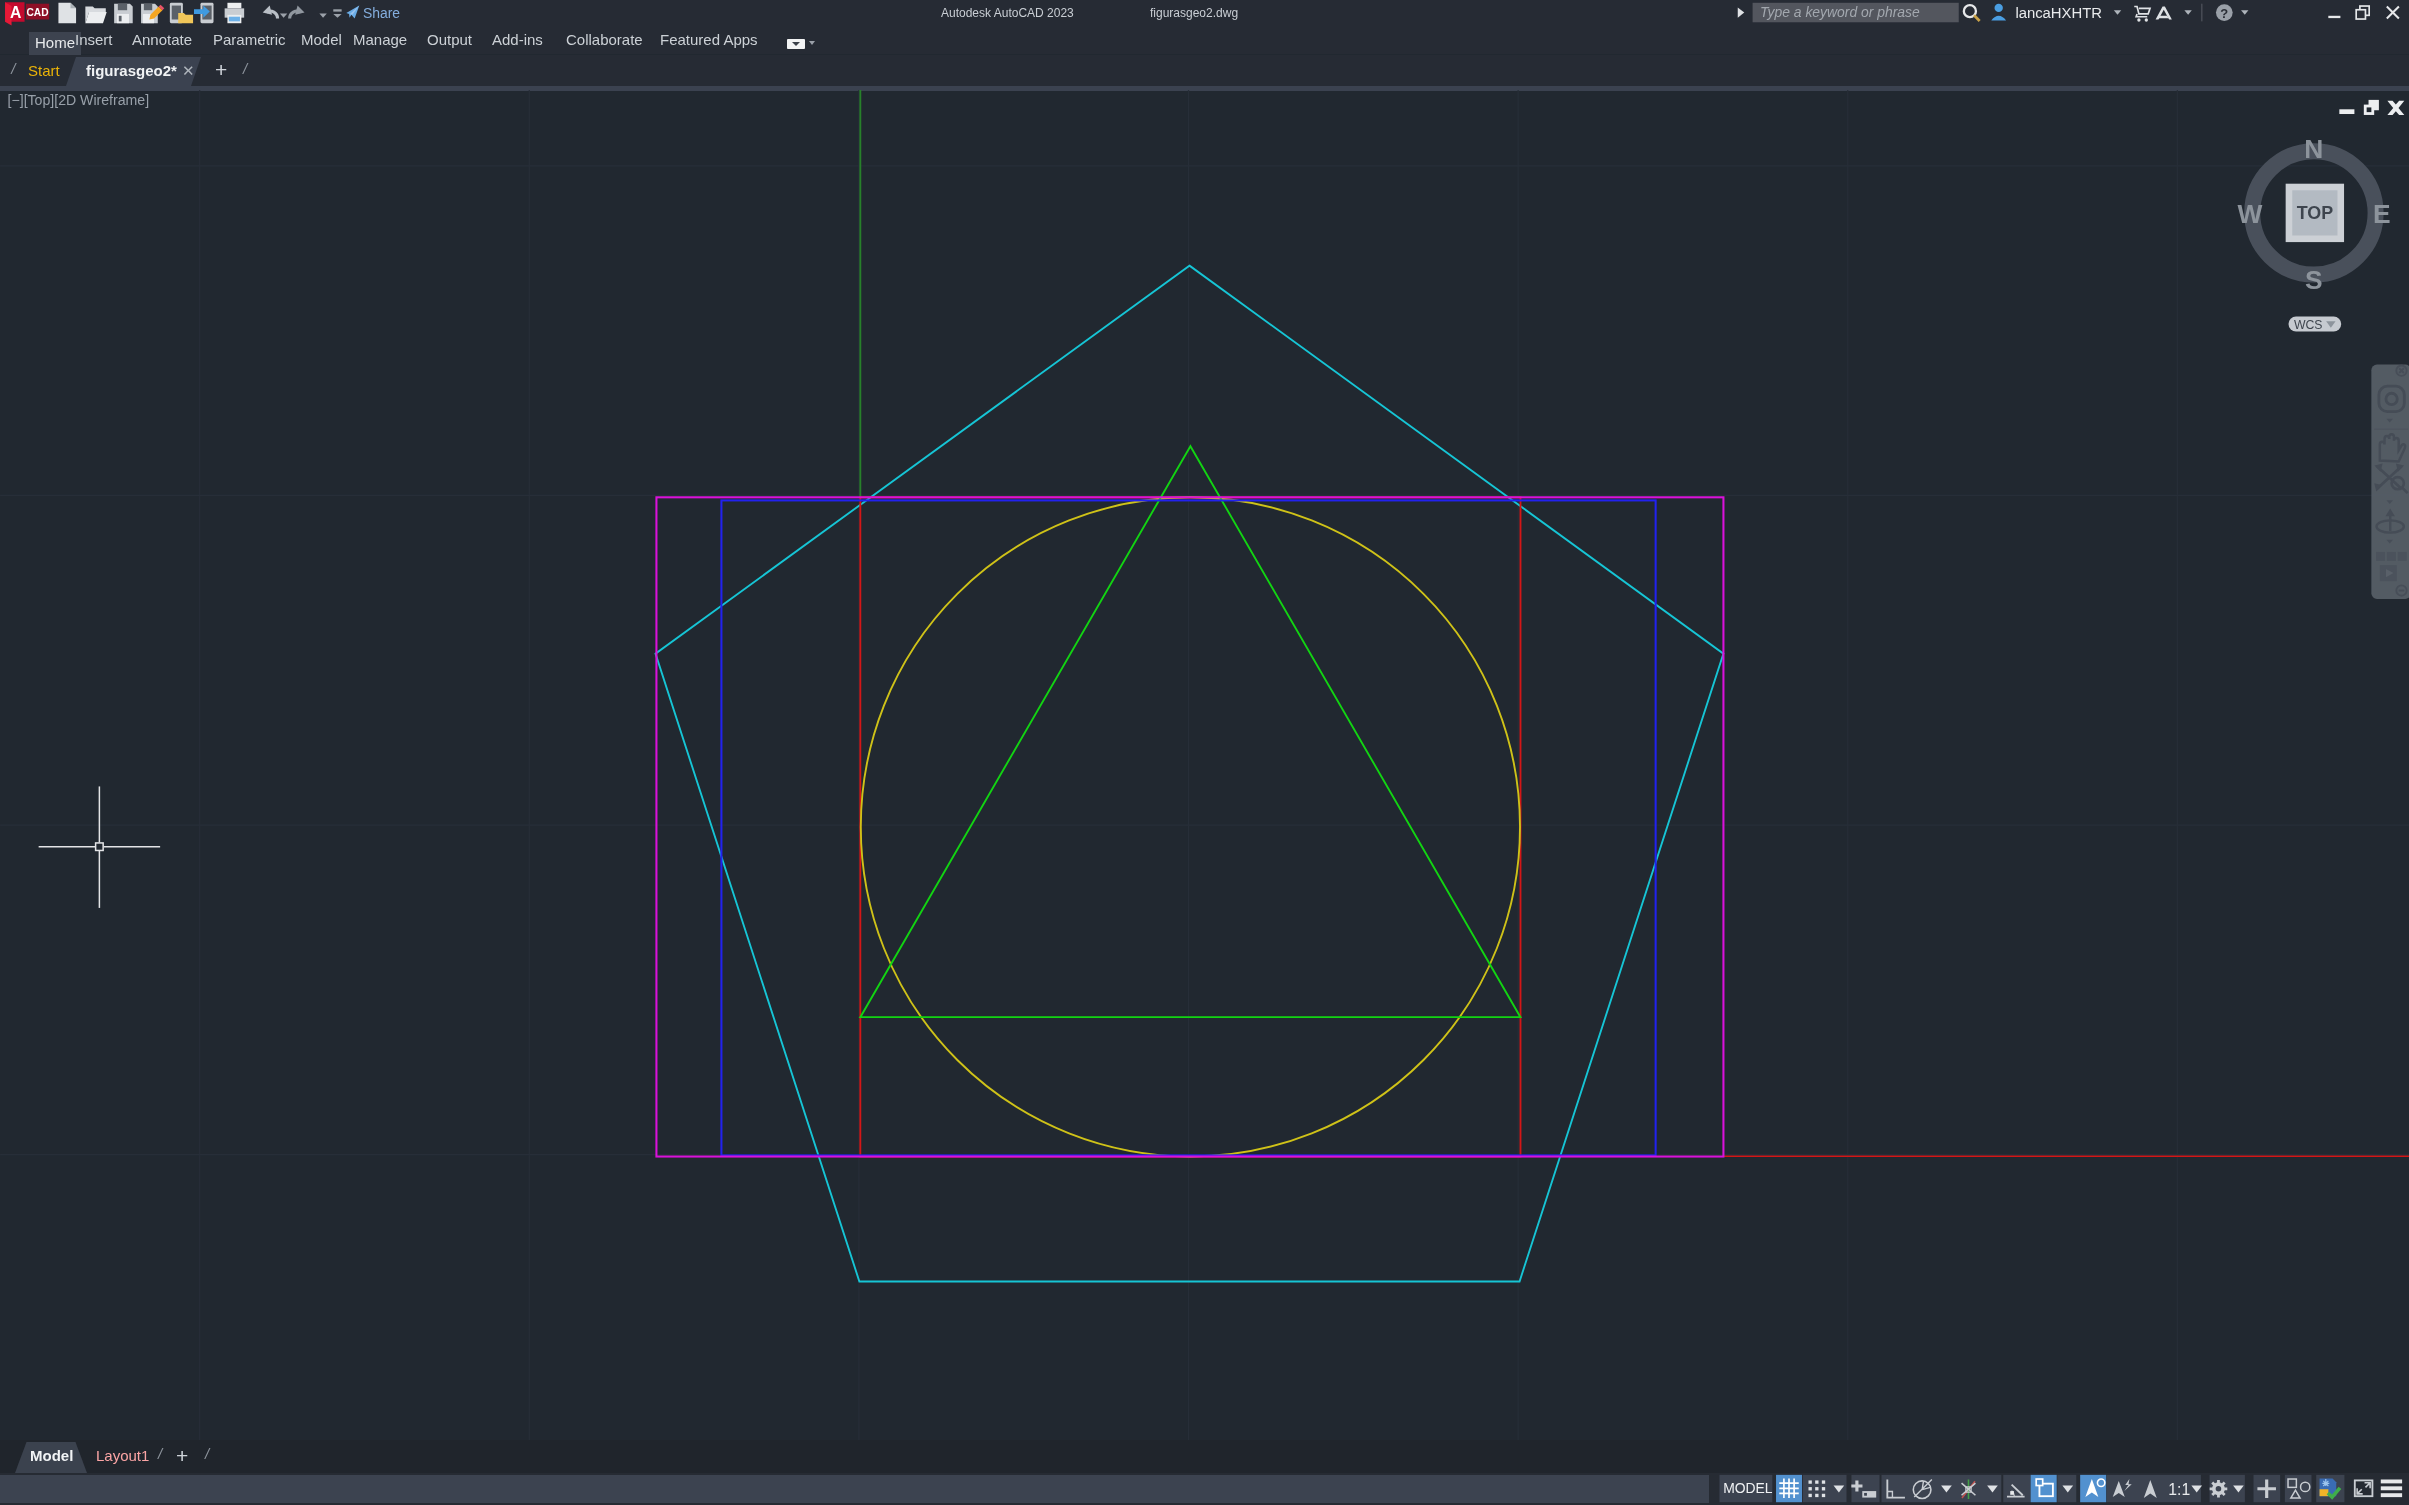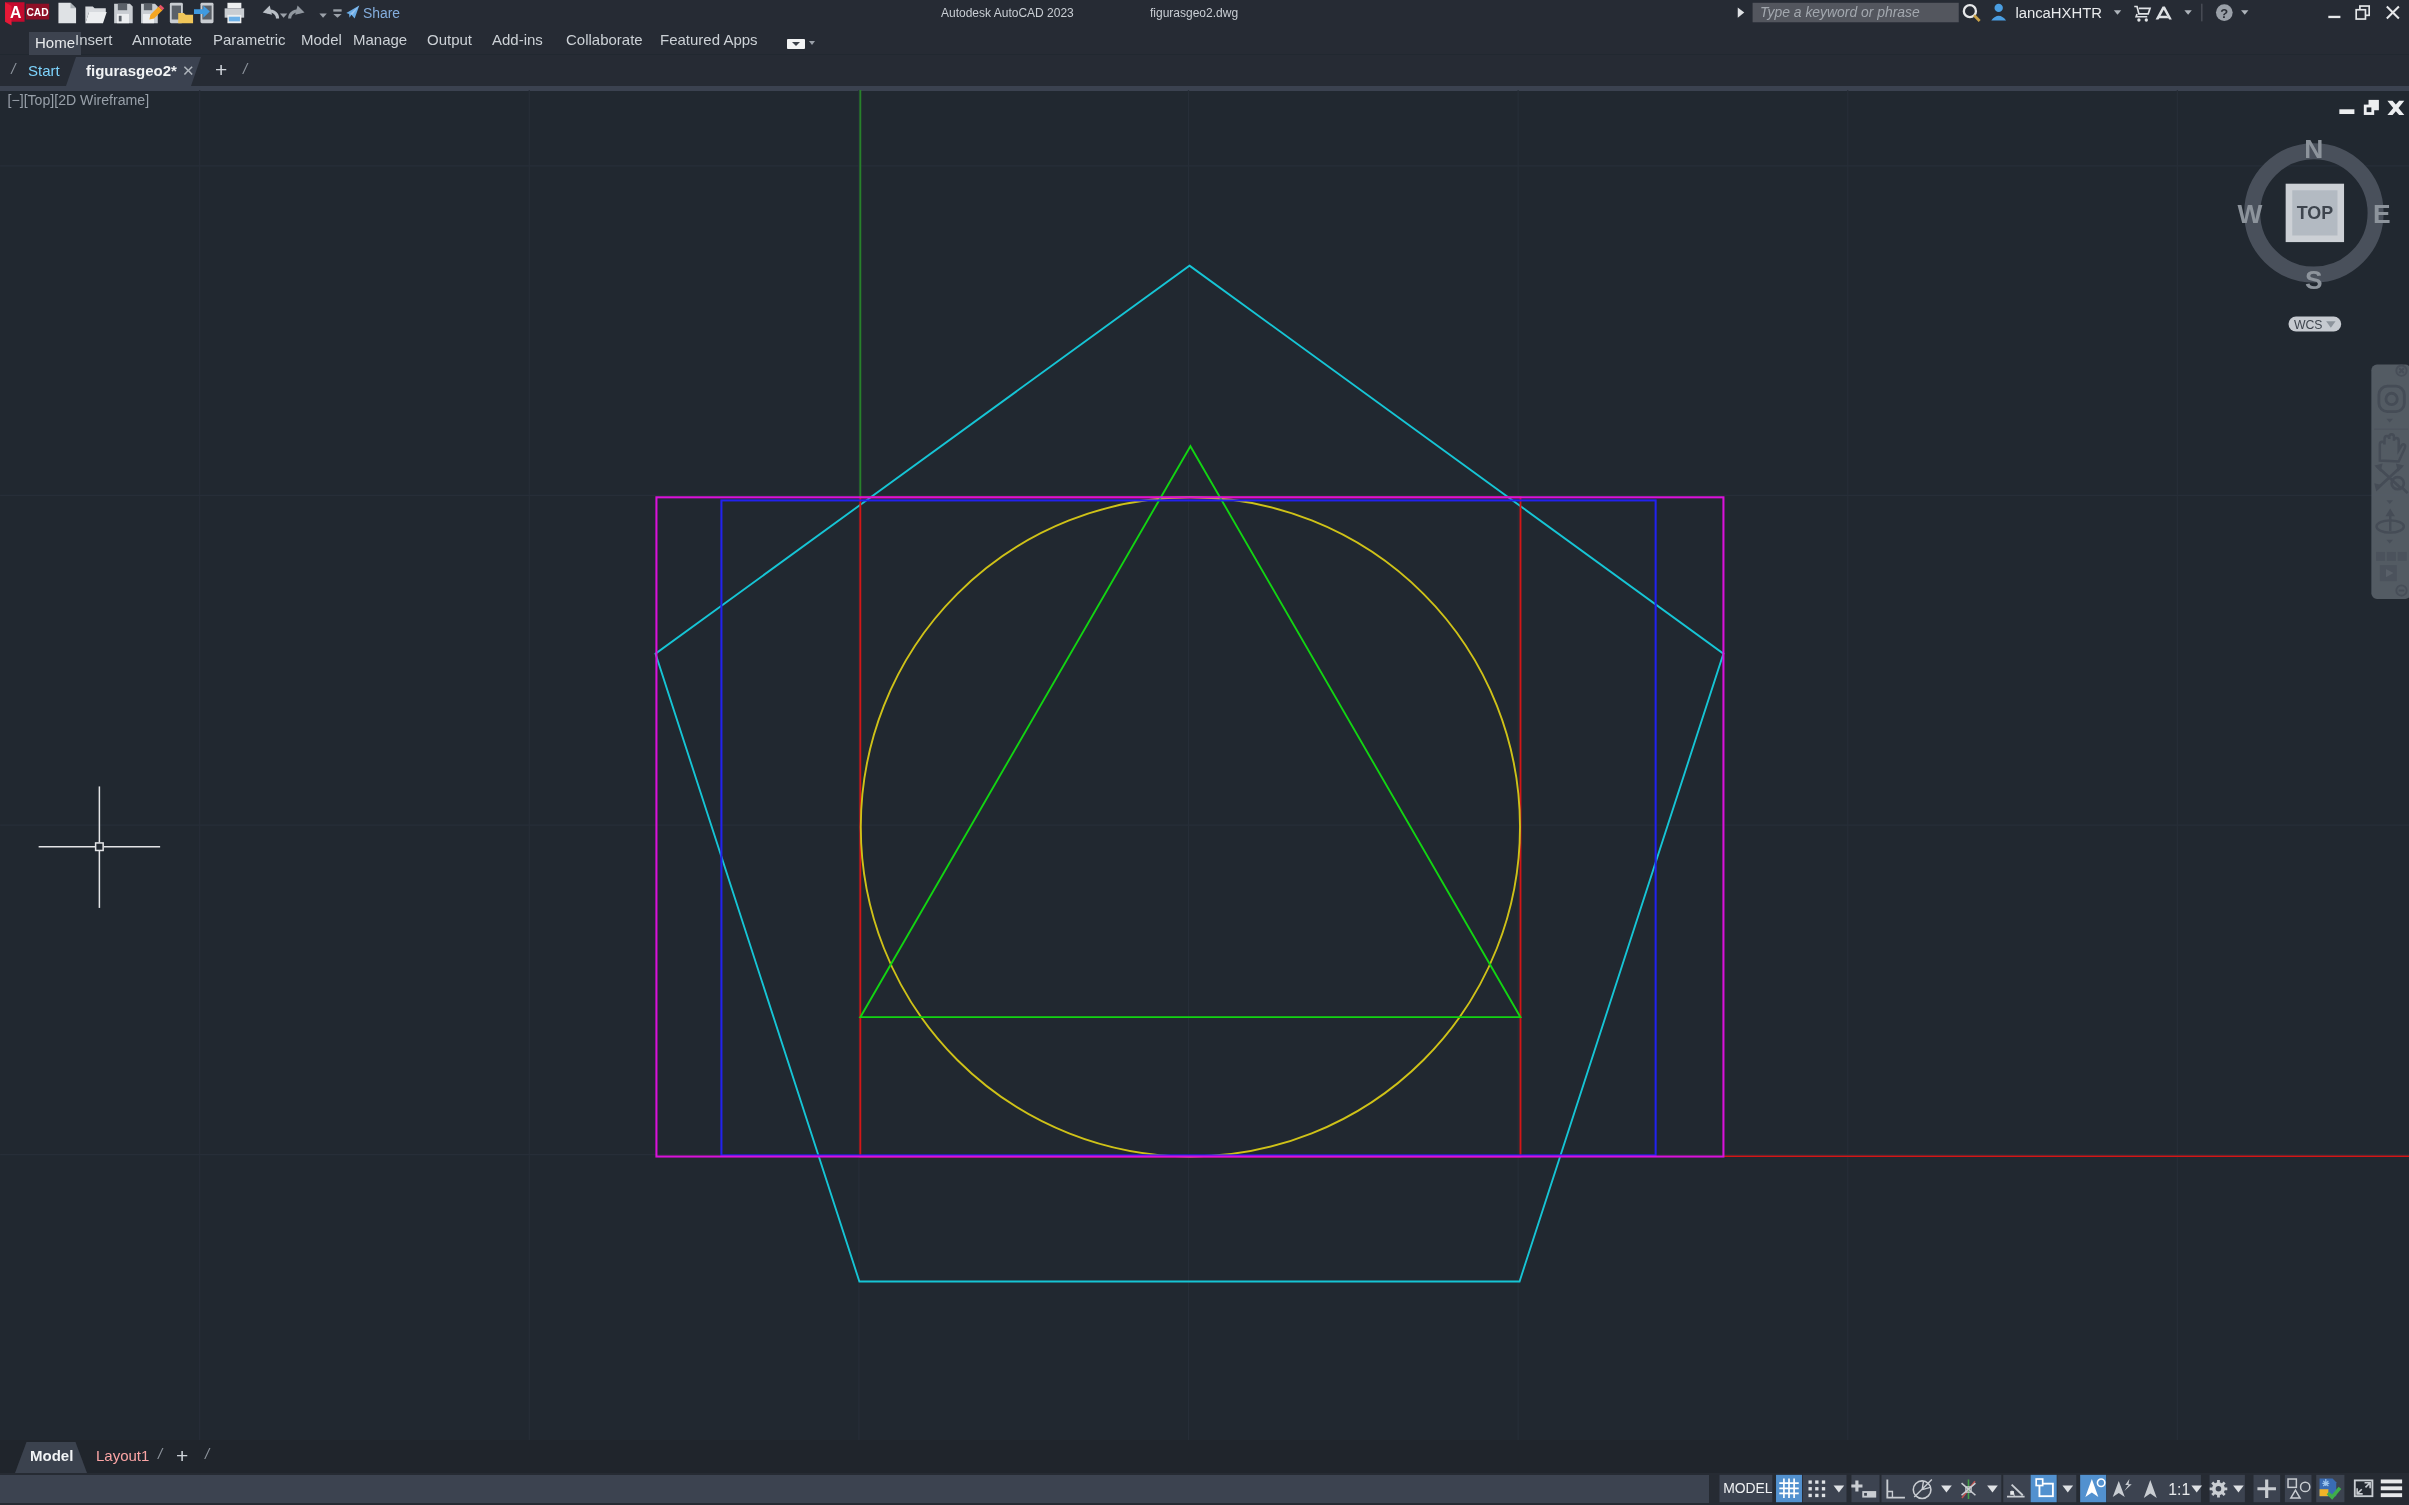--- a/index.html
+++ b/index.html
@@ -15,21 +15,21 @@
   
   .ribbon { position:absolute; left:0; top:26px; width:2410px; height:28px; background:#262b34; }
   .rtab { position:absolute; top:26px; height:27px; line-height:27px; color:#ccd1d6; font-size:15px; text-align:center; white-space:nowrap; }
   .rtab.active { background:#3d434f; color:#e8eaec; top:32px; height:22.6px; line-height:22.6px; }
 
   
   .filetabs { position:absolute; left:0; top:55px; width:2410px; height:31px; background:#262b34; }
   .strip { position:absolute; left:0; top:86px; width:2410px; height:4.7px; background:#3b4250; }
   .ftab-active { position:absolute; left:71px; top:57px; width:125px; height:29px; background:#3b4250;
                  transform:skewX(-19deg); }
-  .ft-text { position:absolute; top:8.5px; color:#7dd3fc; font-size:15px; }
+  .ft-text { position:absolute; top:8.5px; color:#eab308; font-size:15px; }
 
   
   .modelrow { position:absolute; left:0; top:1440px; width:2410px; height:33px; background:#20252c; }
   .mtab { position:absolute; left:15px; top:1442px; width:72px; height:31px; background:#3b424e;
           clip-path:polygon(16% 0, 84% 0, 100% 100%, 0 100%); }
   .m-text { position:absolute; top:7.5px; font-size:15px; }
 
   
   .statusbar { position:absolute; left:0; top:1473px; width:2410px; height:33px; background:#262b33; }
 

